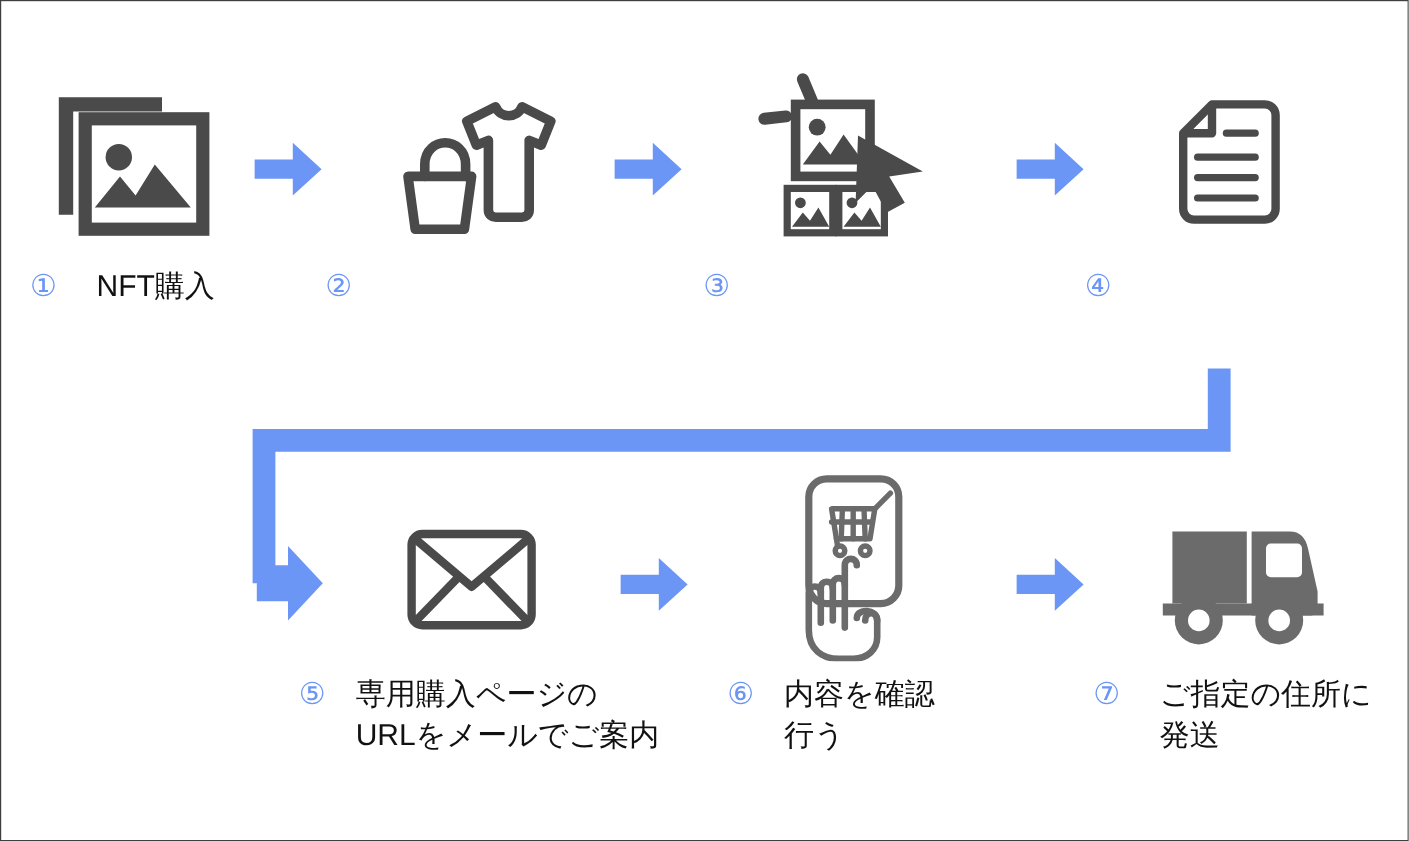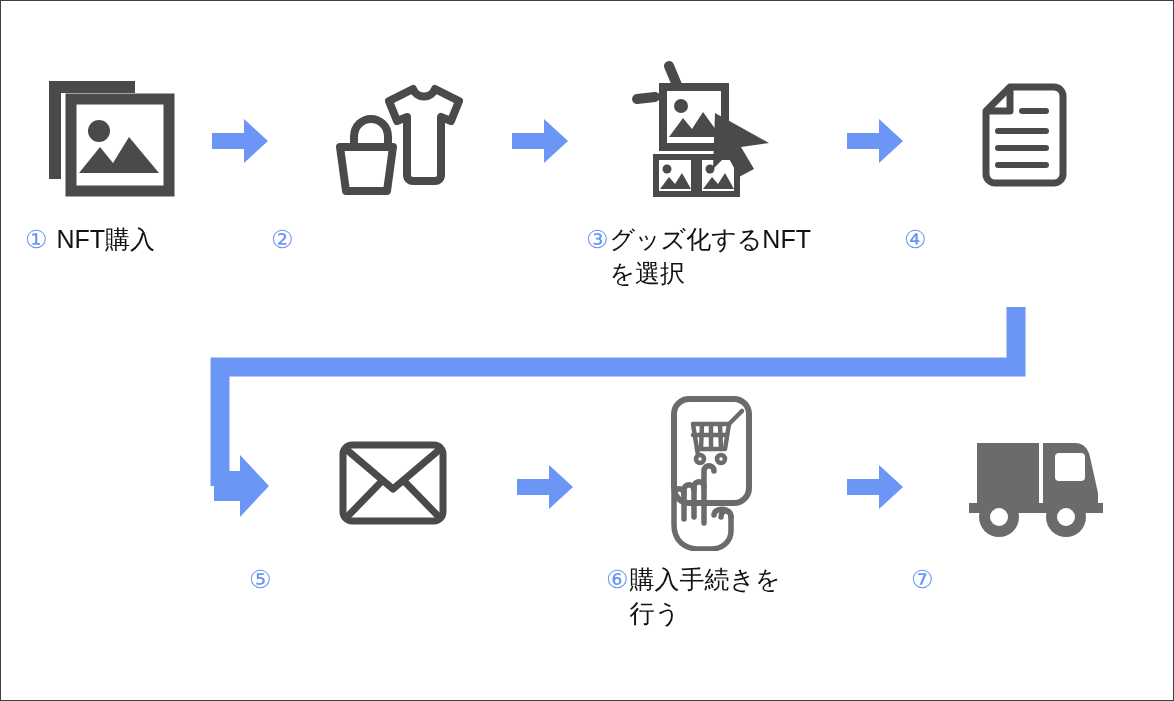--- a/index.html
+++ b/index.html
@@ -50,20 +50,21 @@
     width: 1174px;
     height: 701px;
     pointer-events: none;
   }
   .lbl-flex {
     display: flex;
     align-items: flex-start;
   }
   .lbl-text {
     display: inline-block;
+    margin-left: 24px;
   }
   .num-gap-wide { margin-right: 9px; }
   .num-gap-tight { margin-right: 1px; }
 </style>
 </head>
 <body>
 
 <div id="canvas">
 
   <div class="step">
@@ -122,22 +123,20 @@
         <rect x="35" y="98" width="38" height="37" fill="none" stroke="#4a4a4a" stroke-width="6"></rect>
         <circle cx="46" cy="110" r="4.5" fill="#4a4a4a"></circle>
         <path d="M39 130 L48 118 L54 125 L61 114 L70 130 Z" fill="#4a4a4a"></path>
         <rect x="78" y="98" width="38" height="37" fill="none" stroke="#4a4a4a" stroke-width="6"></rect>
         <circle cx="89" cy="110" r="4.5" fill="#4a4a4a"></circle>
         <path d="M82 130 L91 118 L97 125 L104 114 L113 130 Z" fill="#4a4a4a"></path>
       </svg>
     </div>
     <div class="step-label lbl-flex" style="left:585px; top:222px; width:260px;">
       <span class="step-num num-gap-tight">③</span>
-      <span class="lbl-text">グッズ化するNFT
-を選択</span>
     </div>
   </div>
 
   <div class="arrow" style="left:846px; top:116px;">
     <svg width="58" height="48" viewBox="0 0 58 48" aria-hidden="true">
       <path d="M0 16 H32 V2 L56 24 L32 46 V32 H0 Z" fill="#6b96f5"></path>
     </svg>
   </div>
 
   <div class="step">
@@ -166,20 +165,22 @@
   <div class="step">
     <div class="step-icon" style="left:336px; top:436px; width:114px; height:92px;">
       <svg width="114" height="92" viewBox="0 0 114 92" aria-hidden="true">
         <rect x="6" y="8" width="100" height="76" rx="9" ry="9" fill="none" stroke="#4a4a4a" stroke-width="7"></rect>
         <path d="M10 13 L56 52 L102 13" fill="none" stroke="#4a4a4a" stroke-width="7" stroke-linejoin="round"></path>
         <path d="M10 80 L44 45 M102 80 L68 45" fill="none" stroke="#4a4a4a" stroke-width="7"></path>
       </svg>
     </div>
     <div class="step-label lbl-flex" style="left:248px; top:562px; width:330px;">
       <span class="step-num num-gap-tight">⑤</span>
+      <span class="lbl-text">専用購入ページの
+URLをメールでご案内</span>
     </div>
   </div>
 
   <div class="arrow" style="left:516px; top:462px;">
     <svg width="58" height="48" viewBox="0 0 58 48" aria-hidden="true">
       <path d="M0 16 H32 V2 L56 24 L32 46 V32 H0 Z" fill="#6b96f5"></path>
     </svg>
   </div>
 
   <div class="step">
@@ -201,21 +202,21 @@
           <path d="M73 80 C73 73 63 73 63 80 V132"></path>
           <path d="M63 96 C63 89 53 89 53 96 V126"></path>
           <path d="M53 99 C53 92 43 92 43 99 V128"></path>
           <path d="M43 103 C43 96 33 96 33 103 V134 C33 150 44 158 58 158 H70 C82 158 90 150 90 140 V126 C90 118 80 118 80 126"></path>
           <path d="M73 124 C73 116 90 116 90 126"></path>
         </g>
       </svg>
     </div>
     <div class="step-label lbl-flex" style="left:605px; top:562px; width:250px;">
       <span class="step-num num-gap-tight">⑥</span>
-      <span class="lbl-text">購入手続きを
+      <span class="lbl-text">内容を確認
 行う</span>
     </div>
   </div>
 
   <div class="arrow" style="left:846px; top:462px;">
     <svg width="58" height="48" viewBox="0 0 58 48" aria-hidden="true">
       <path d="M0 16 H32 V2 L56 24 L32 46 V32 H0 Z" fill="#6b96f5"></path>
     </svg>
   </div>
 
@@ -227,16 +228,18 @@
         <rect x="104" y="22" width="30" height="28" rx="4" ry="4" fill="#ffffff"></rect>
         <path d="M18 72 H152 V82 H18 Z" fill="#6b6b6b"></path>
         <circle cx="48" cy="86" r="20" fill="#6b6b6b"></circle>
         <circle cx="48" cy="86" r="9" fill="#ffffff"></circle>
         <circle cx="115" cy="86" r="20" fill="#6b6b6b"></circle>
         <circle cx="115" cy="86" r="9" fill="#ffffff"></circle>
       </svg>
     </div>
     <div class="step-label lbl-flex" style="left:910px; top:562px; width:250px;">
       <span class="step-num num-gap-wide">⑦</span>
+      <span class="lbl-text">ご指定の住所に
+発送</span>
     </div>
   </div>
 
 </div>
 
 </body></html>

